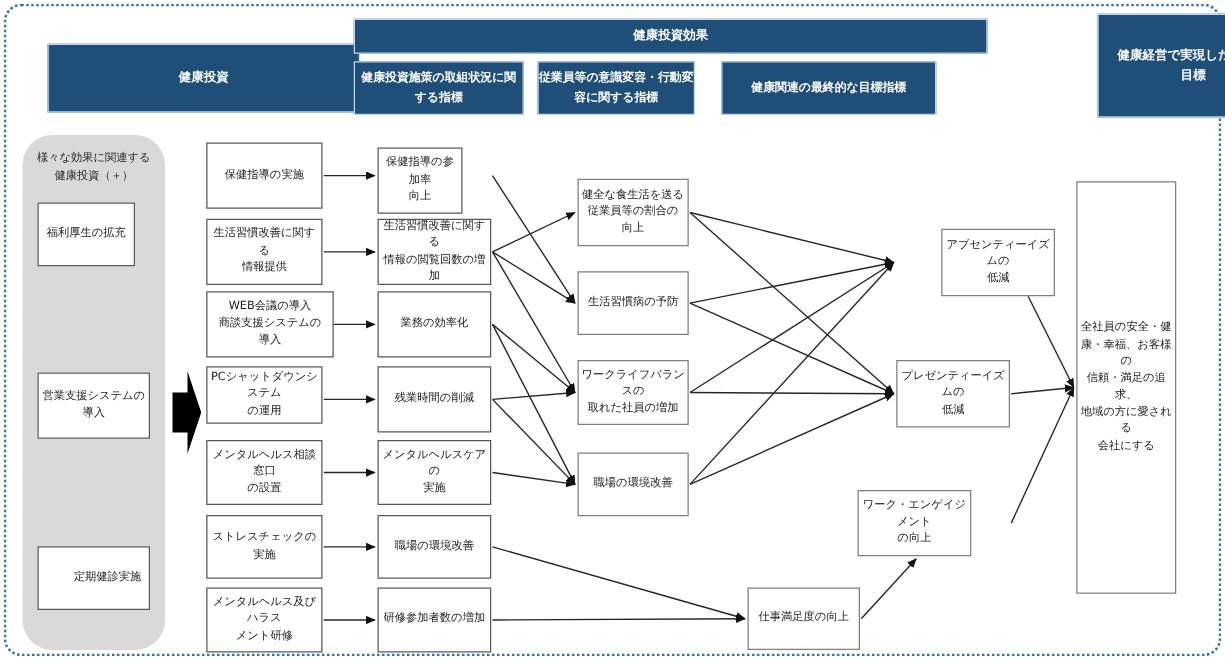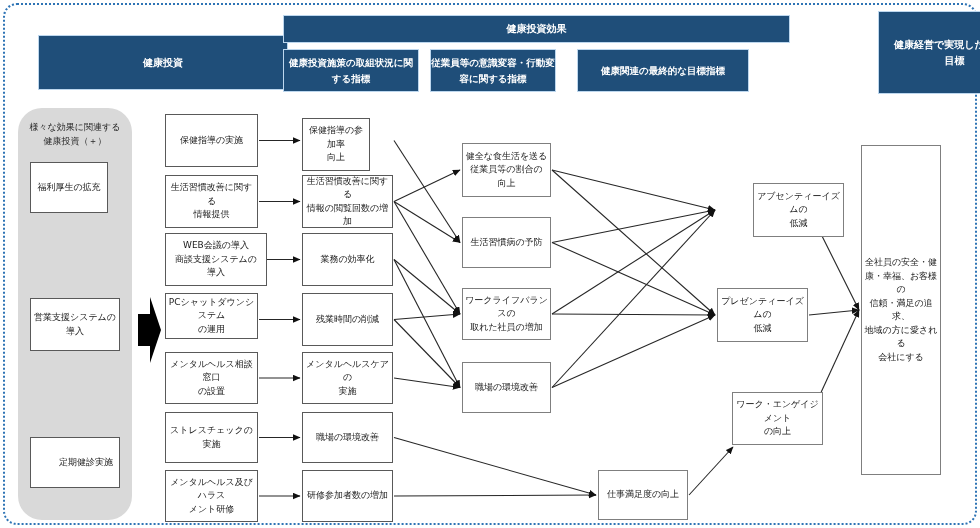--- a/index.html
+++ b/index.html
@@ -95,21 +95,21 @@
   <div class="box lite" style="left:462px;top:217px;width:89px;height:51px;">生活習慣病の予防</div>
   <div class="box lite" style="left:462px;top:288px;width:89px;height:52px;">ワークライフバランスの
 取れた社員の増加</div>
   <div class="box lite" style="left:462px;top:362px;width:89px;height:51px;">職場の環境改善</div>
   <div class="box lite" style="left:598px;top:470px;width:90px;height:50px;">仕事満足度の向上</div>
 
   <div class="box lite" style="left:717px;top:183px;width:91px;height:54px;margin-left:36px;">アブセンティーイズムの
 低減</div>
   <div class="box lite" style="left:717px;top:288px;width:91px;height:54px;">プレゼンティーイズムの
 低減</div>
-  <div class="box lite" style="left:732px;top:392px;width:91px;height:53px;">ワーク・エンゲイジメント
+  <div class="box lite" style="left:686px;top:392px;width:91px;height:53px;">ワーク・エンゲイジメント
 の向上</div>
 
   <div class="box lite" style="left:861px;top:145px;width:80px;height:330px;">全社員の安全・健
 康・幸福、お客様の
 信頼・満足の追求、
 地域の方に愛される
 会社にする</div>
 
   <svg id="edges-svg">
     <defs>

